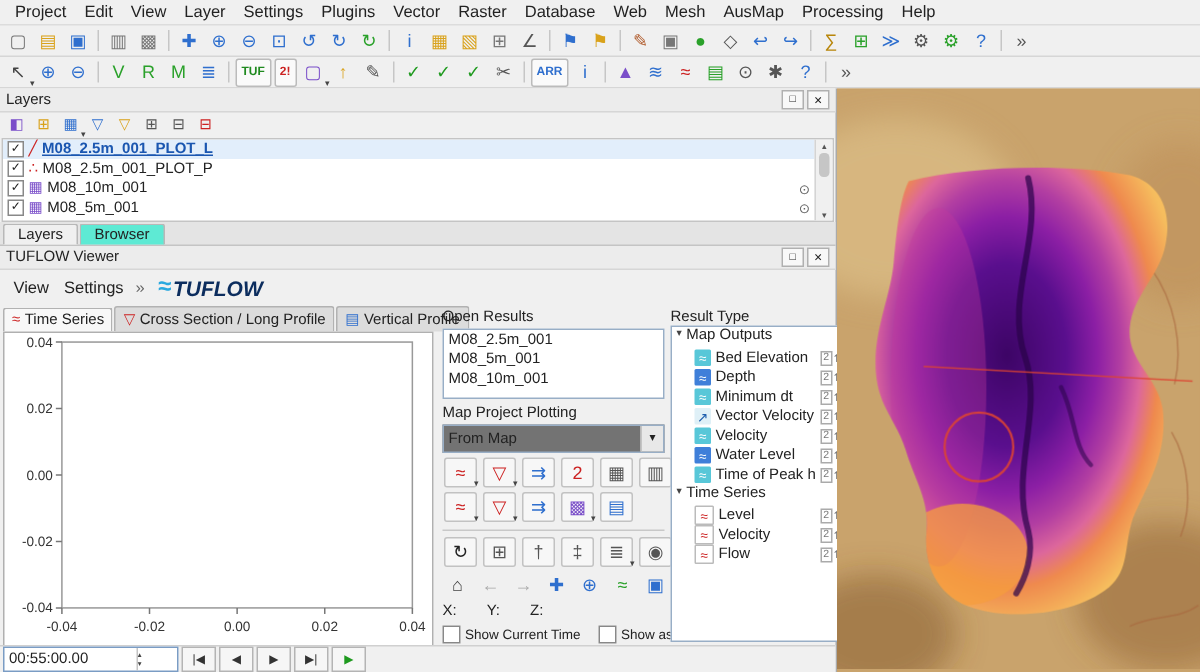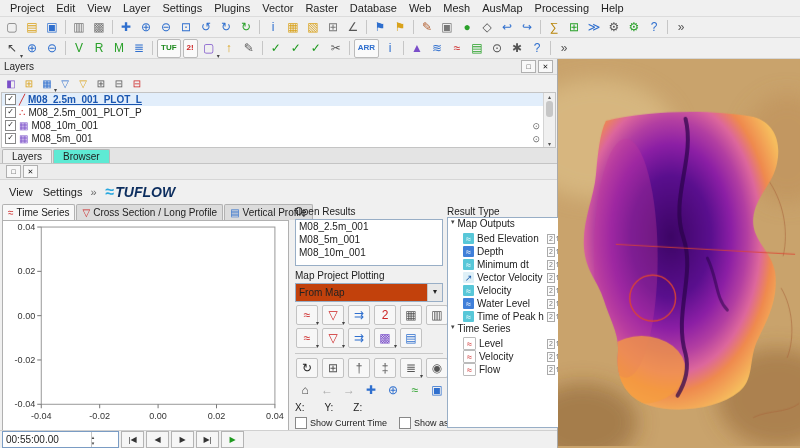--- a/index.html
+++ b/index.html
@@ -52,21 +52,21 @@
   .tabs{display:flex;gap:1px;height:18px;align-items:flex-end;}
   .tab{display:flex;align-items:center;gap:3px;padding:2px 5px;font-size:10px;background:#dcdcdc;border:1px solid #b2b2b2;border-bottom:none;border-radius:2px 2px 0 0;white-space:nowrap;}
   .tab.active{background:#f8f8f8;}
   .tab .ticn{font-size:10px;}
   .plotwrap{flex:1;background:#fff;border:1px solid #b0b0b0;}
   .plotwrap svg{width:100%;height:100%;display:block;}
   .col-mid{width:148px;display:flex;flex-direction:column;padding:0 4px;gap:2px;}
   .sec-label{font-size:10px;margin-top:2px;}
   .listbox{height:45px;background:#fff;border:1px solid #98aec6;font-size:10px;overflow:hidden;}
   .listbox div{padding:0 3px;height:13px;line-height:13px;white-space:nowrap;}
-  .combo{height:17px;border:1px solid #98aec6;background:#c2410c;display:flex;align-items:center;font-size:10px;padding-left:3px;}
+  .combo{height:17px;border:1px solid #98aec6;background:#737373;display:flex;align-items:center;font-size:10px;padding-left:3px;}
   .combo .arrow{margin-left:auto;width:14px;text-align:center;background:#e8e8e8;border-left:1px solid #c4c4c4;font-size:8px;align-self:stretch;line-height:15px;}
   .icon-row{display:flex;align-items:center;gap:2px;margin-top:1px;}
   .icon-row.boxed .ticon{width:20px;height:18px;border:1px solid #c2c2c2;background:#f7f7f7;}
   .hsep{border-top:1px solid #c8c8c8;margin:3px 0 1px;}
   .coords{display:flex;gap:20px;font-size:10px;margin-top:2px;}
   .cbrow{display:flex;gap:12px;align-items:center;font-size:9px;margin-top:2px;white-space:nowrap;}
   .cb{display:flex;align-items:center;}
   .cbox{width:10px;height:10px;border:1px solid #888;background:#fff;margin-right:3px;flex:0 0 auto;}
   .col-right{flex:1;display:flex;flex-direction:column;padding:0 3px 2px 0;}
   .tree{flex:1;background:#fff;border:1px solid #98aec6;position:relative;overflow:hidden;font-size:10px;}
@@ -363,20 +363,21 @@
             <span>▾</span>
           </span>
         </div>
       <div class="dock-tabs" id="dockTabs">
           <span class="dtab active">Layers</span>
           <span class="dtab">Browser</span>
         </div>
 
       <div class="tuflow">
         <div class="phead">
+          <span class="title">TUFLOW Viewer</span>
           <span class="winbtn">□</span>
           <span class="winbtn">✕</span>
         </div>
 
         <div class="tf-menu">
           <span id="tfMenuItems" style="display:flex">
               <span class="menu-item">View</span>
               <span class="menu-item">Settings</span>
             </span>
           <span class="ovf">»</span>

